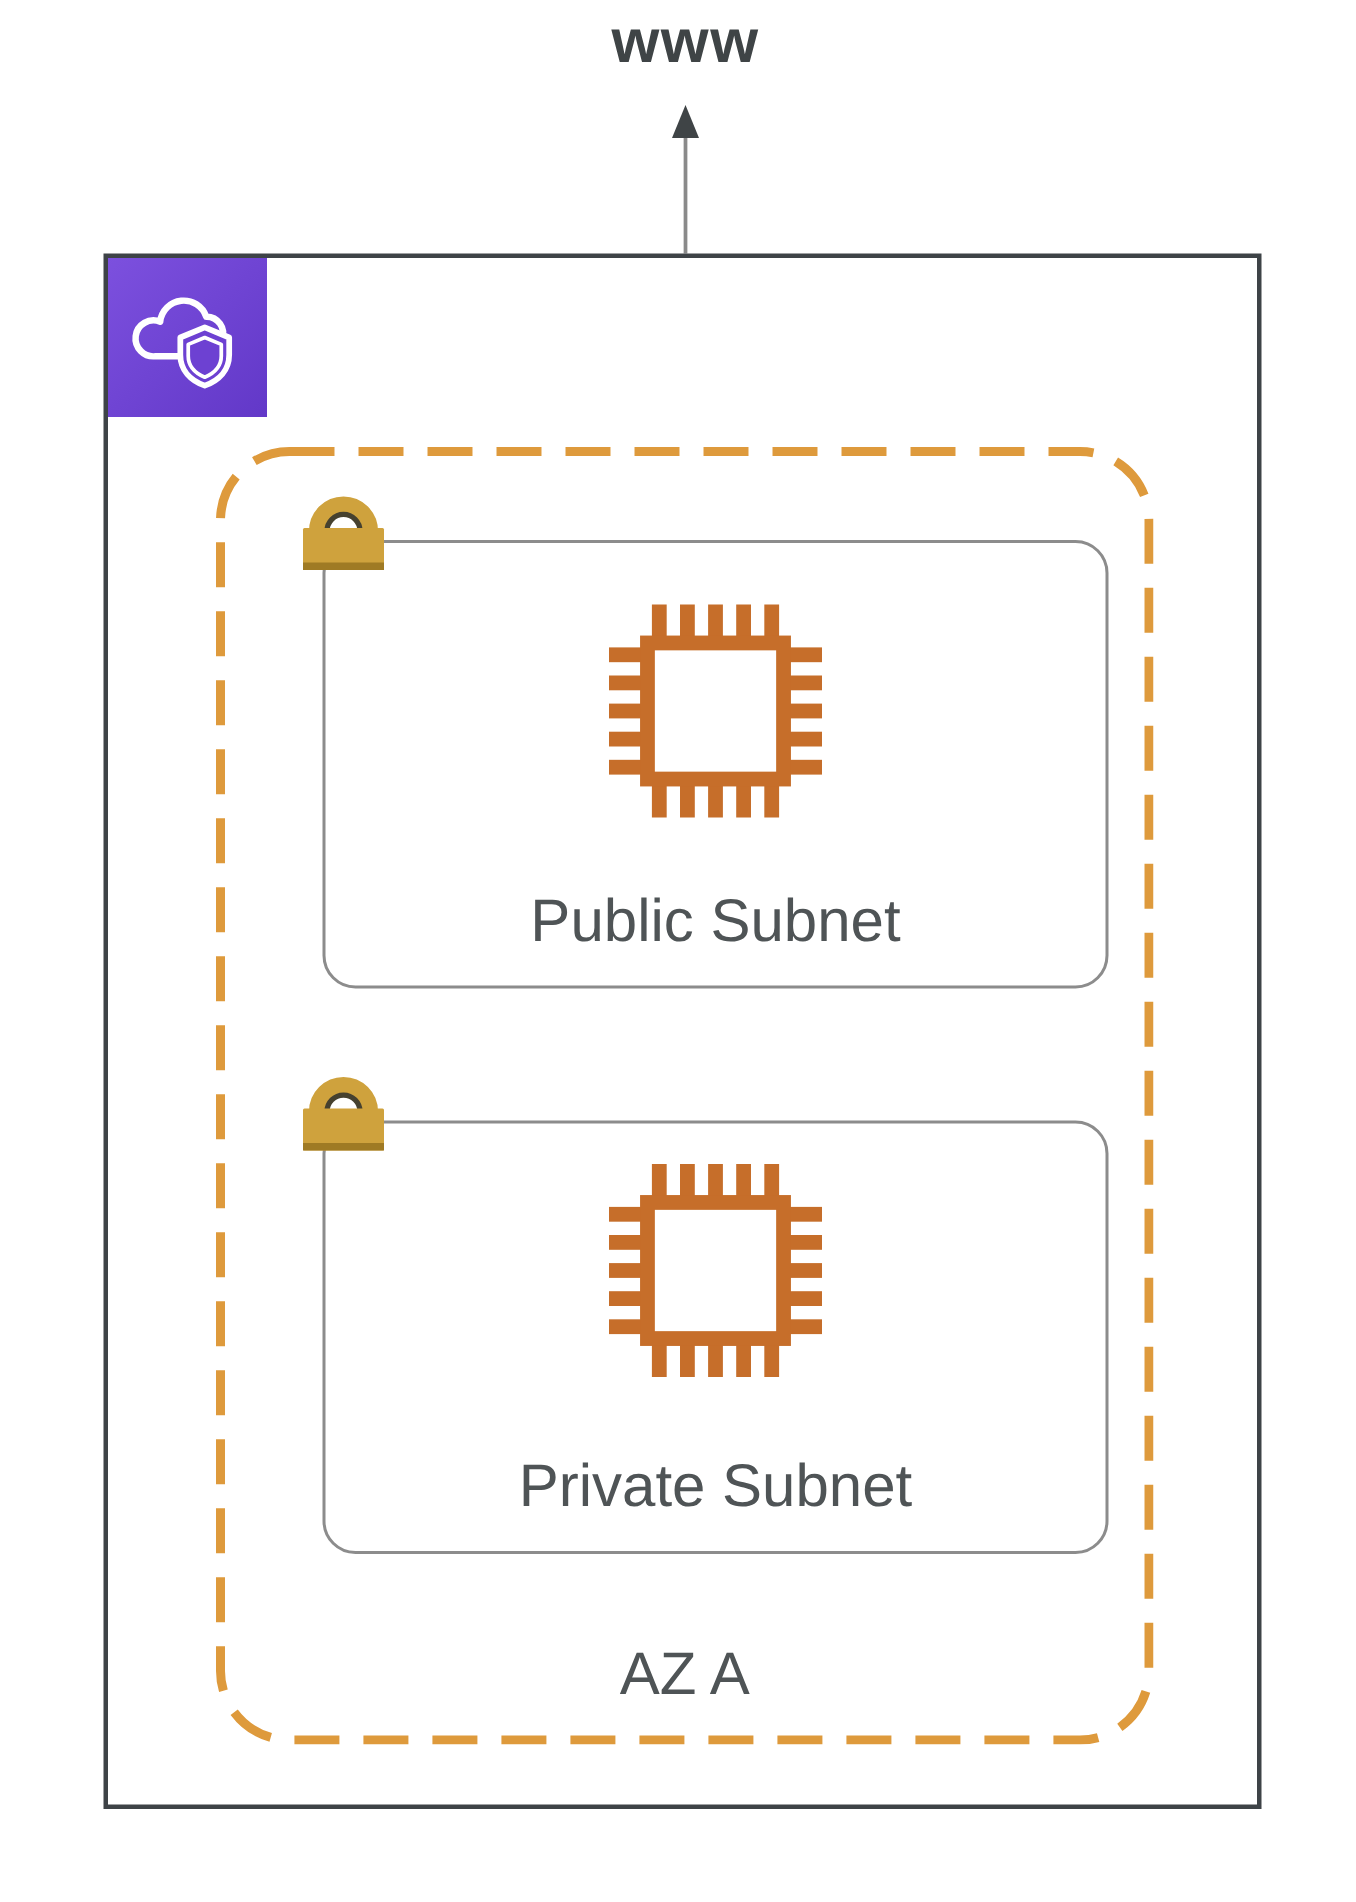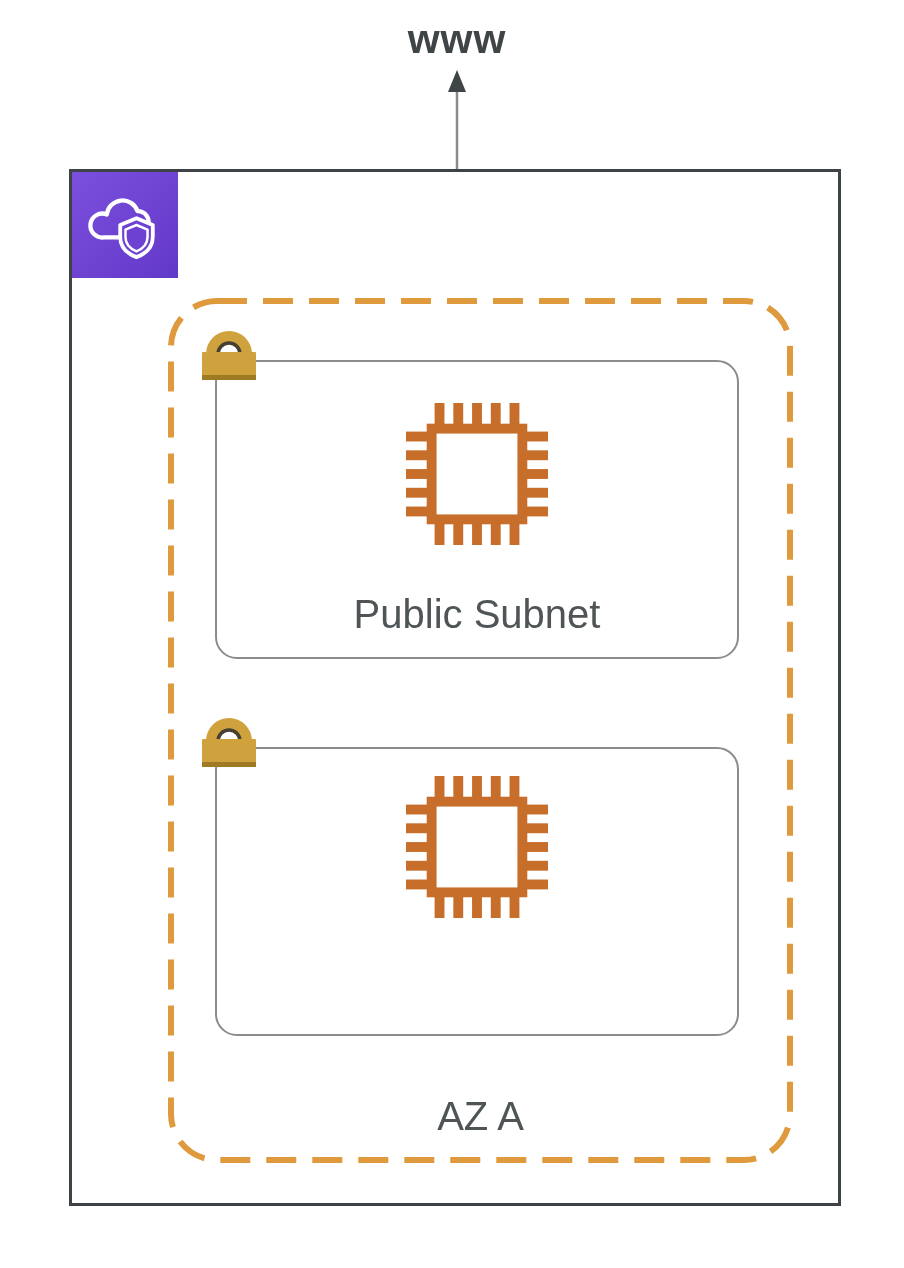--- a/index.html
+++ b/index.html
@@ -2,34 +2,34 @@
 <html style="--vpc-purple-start: #7C50DE; --vpc-purple-end: #6238C8; --shield-fill: #6D41D2; --az-dash-orange: #DE9A3C; --chip-orange: #C66E2A; --lock-gold: #CFA23D; --lock-gold-dark: #9F7A24; --lock-rim-dark: #46412F; --outer-border: #3E4347; --subnet-border: #8C8C8C; --text-gray: #4F5456; --arrow-line: #8A8A8A; --arrow-head: #3F4446;"><head>
 <meta charset="utf-8">
 <style>
   html,body{margin:0;padding:0;background:#fff;}
   #stage{
     position:relative;width:904px;height:1268px;background:#fff;
     font-family:"Liberation Sans",sans-serif;overflow:hidden;
   }
   .abs{position:absolute;}
   #www-label{
-    left:357px;top:16px;width:200px;text-align:center;
+    left:357px;top:4px;width:200px;text-align:center;
     font-size:41px;font-weight:bold;letter-spacing:1px;
     color:var(--arrow-head,#3F4446);
   }
   #outer-box{
     left:69px;top:169px;width:766px;height:1031px;
     border:3px solid var(--outer-border,#3E4347);background:#fff;
   }
   #vpc-icon{
     left:72px;top:172px;width:106px;height:106px;
     background:linear-gradient(135deg,var(--vpc-purple-start,#7C50DE),var(--vpc-purple-end,#6238C8));
     display:flex;align-items:center;justify-content:center;
   }
-  #az-zone{left:168px;top:298px;width:625px;height:865px;}
+  #az-zone{left:144px;top:298px;width:625px;height:865px;}
   #az-zone > svg{position:absolute;left:0;top:0;}
   #az-label{
     position:absolute;left:0;bottom:24px;width:100%;text-align:center;
     font-size:40px;color:var(--text-gray,#4F5456);
   }
   .subnet-box{
     position:absolute;left:215px;width:494px;
     border:2px solid var(--subnet-border,#8C8C8C);border-radius:22px;
     background:transparent;
     padding-left:26px;
@@ -139,15 +139,16 @@
           <rect x="0" y="86" width="26" height="10"></rect>
         <rect x="0" y="105" width="26" height="10"></rect>
         <rect x="118" y="29" width="26" height="10"></rect>
           <rect x="118" y="48" width="26" height="10"></rect>
         <rect x="118" y="67" width="26" height="10"></rect>
           <rect x="118" y="86" width="26" height="10"></rect>
         <rect x="118" y="105" width="26" height="10"></rect>
       </g>
       <rect x="26" y="26" width="92" height="92" fill="#ffffff" style="stroke:var(--chip-orange,#C66E2A);" stroke-width="10"></rect>
     </svg>
+    <div class="subnet-label">Private Subnet</div>
   </div>
 
 </div>
 
 </body></html>

